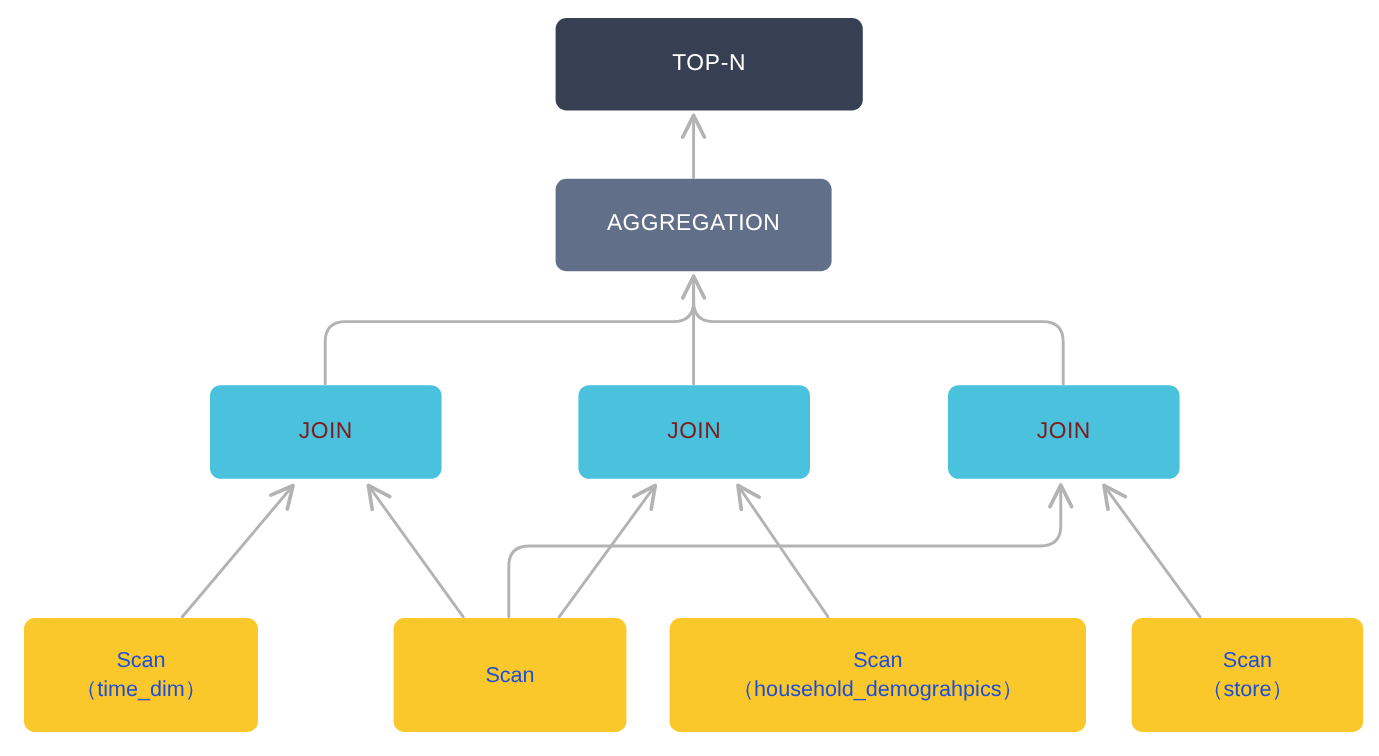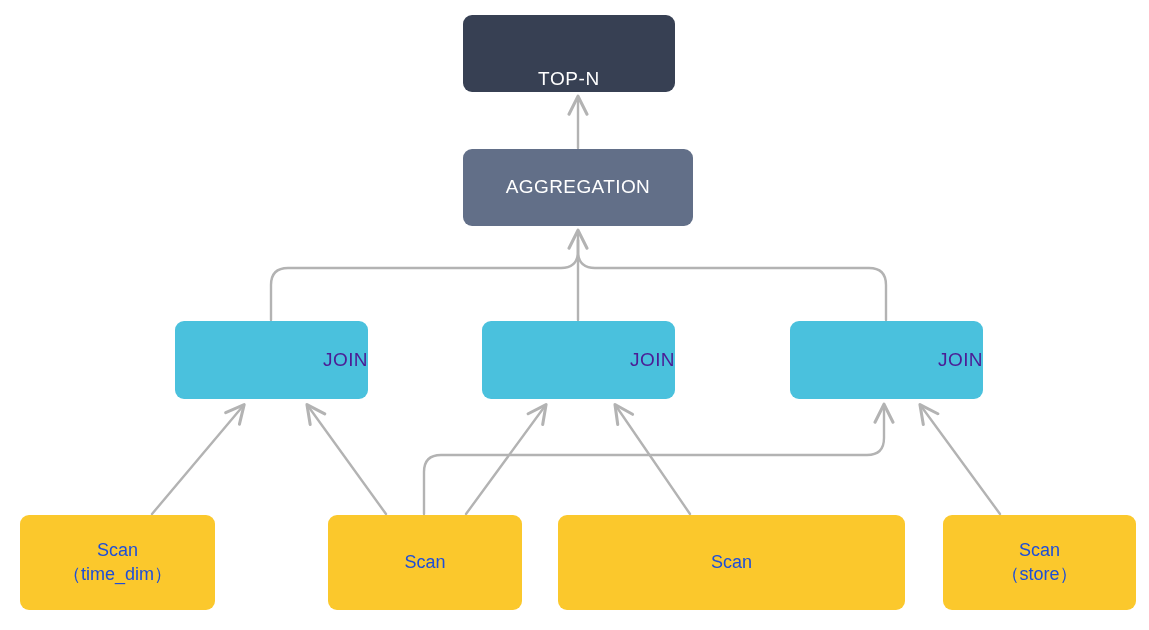--- a/index.html
+++ b/index.html
@@ -45,24 +45,23 @@
     letter-spacing: 0.6px;
   }
   .node-agg {
     background: #626f88;
     color: #ffffff;
     font-size: 19px;
     letter-spacing: 0.4px;
   }
   .node-join {
     background: #4ac1dd;
-    color: #4c1d95;
+    color: #7f1d1d;
     font-size: 19px;
     letter-spacing: 0.4px;
-    align-items: flex-end;
   }
   .node-scan {
     background: #fbc82c;
     color: #1d4ed8;
     font-size: 18px;
   }
   .scan-line {
     display: block;
     white-space: nowrap;
   }
@@ -96,21 +95,21 @@
       <path d="M466,514 L545,406" marker-end="url(#arrowclosed)"></path>
 
       <path d="M424,514 L424,472 Q424,455 441,455 L867,455 Q884,455 884,438 L884,406" marker-end="url(#arrowclosed)"></path>
 
       <path d="M690,514 L616,406" marker-end="url(#arrowclosed)"></path>
 
       <path d="M1000,514 L921,406" marker-end="url(#arrowclosed)"></path>
     </g>
   </svg>
 
-  <div class="node node-topn" style="left:463px; top:15px; width:212px; height:77px;justify-content:flex-end;">
+  <div class="node node-topn" style="left:463px; top:15px; width:256px; height:77px;">
     <span>TOP-N</span>
   </div>
 
   <div class="node node-agg" style="left:463px; top:149px; width:230px; height:77px;justify-content:center;">
     <span>AGGREGATION</span>
   </div>
 
   <div class="node node-join" style="left:175px; top:321px; width:193px; height:78px;">
     <span>JOIN</span>
   </div>
@@ -127,20 +126,21 @@
     <span class="scan-line">Scan</span>
     <span class="scan-line">（time_dim）</span>
   </div>
 
   <div class="node node-scan" style="left:328px; top:515px; width:194px; height:95px;">
     <span class="scan-line">Scan</span>
   </div>
 
   <div class="node node-scan" style="left:558px; top:515px; width:347px; height:95px;">
     <span class="scan-line">Scan</span>
+    <span class="scan-line">（household_demograhpics）</span>
   </div>
 
   <div class="node node-scan" style="left:943px; top:515px; width:193px; height:95px;">
     <span class="scan-line">Scan</span>
     <span class="scan-line">（store）</span>
   </div>
 
 </div>
 
 </body></html>

